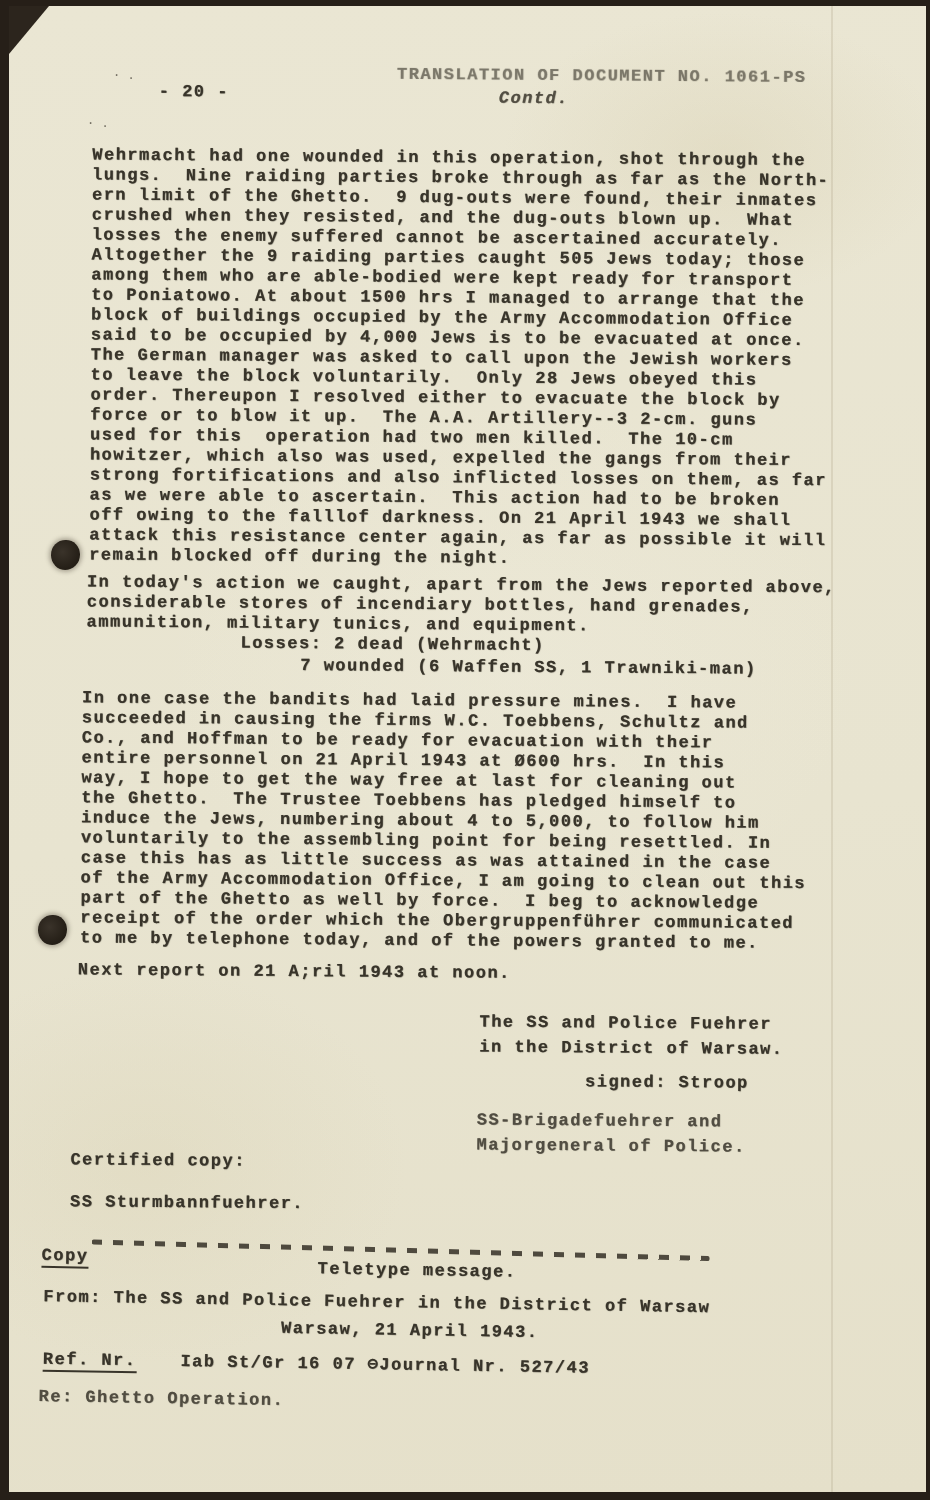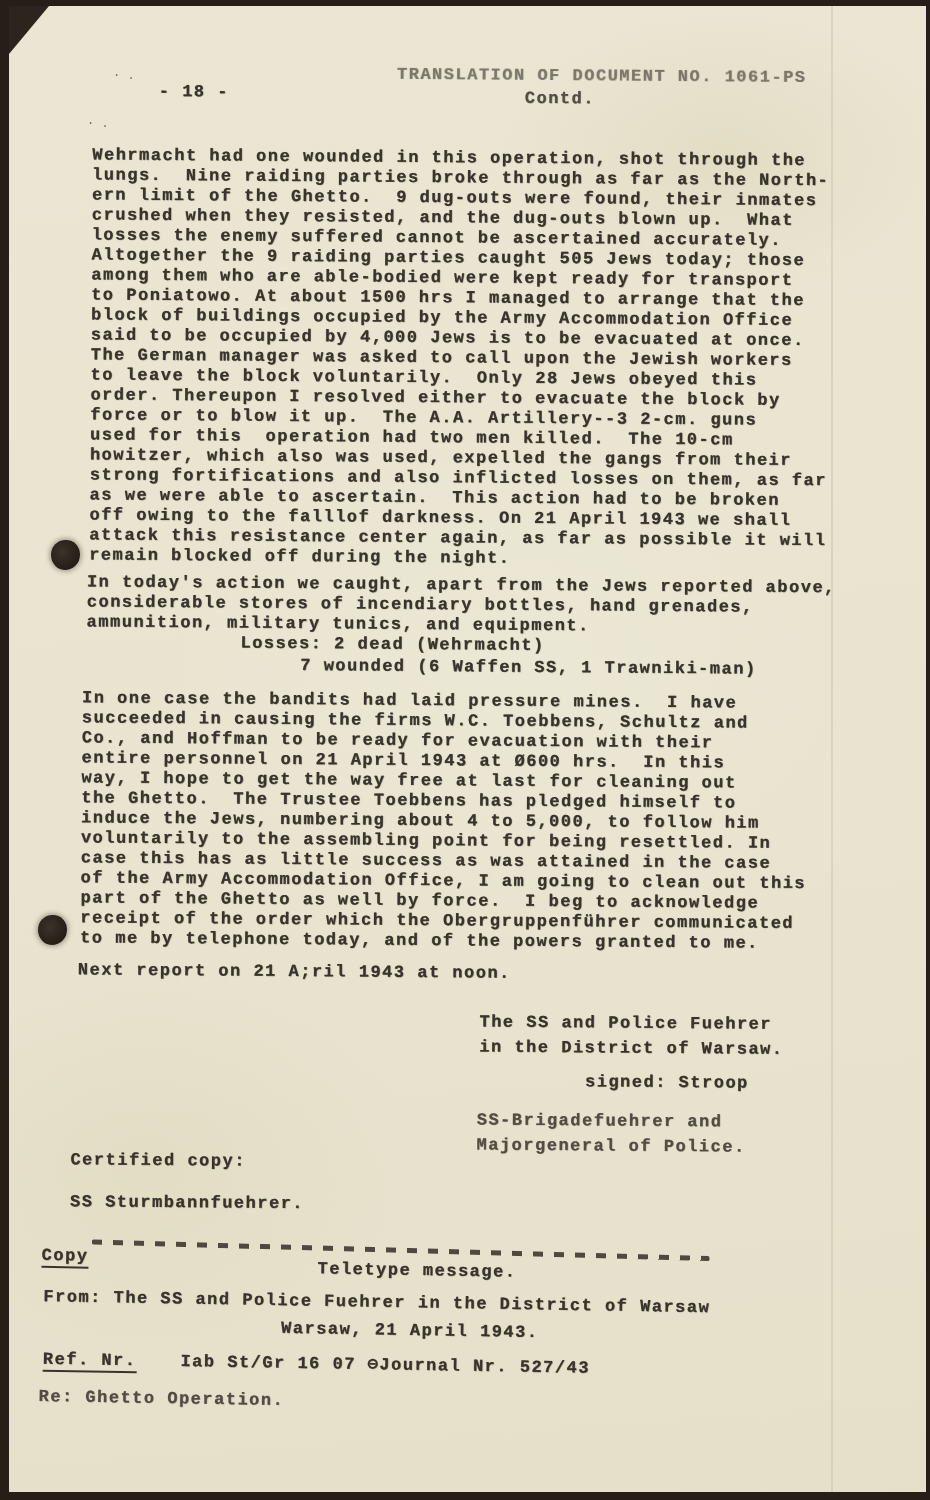--- a/index.html
+++ b/index.html
@@ -58,22 +58,22 @@
   <div class="corner-clip"></div>
   <div class="hole h1"></div>
   <div class="hole h2"></div>
   <div class="crease" style="left:822px;"></div>
   <div class="speck" style="left:104px;top:62px;">· .</div>
   <div class="speck" style="left:78px;top:110px;">· .</div>
 
   <div class="content">
 
     <div class="abs faded" style="left:388px;top:56px;">TRANSLATION OF DOCUMENT NO. 1061-PS</div>
-    <div class="abs semifade" style="left:516px;top:79px;">Contd.</div>
-    <div class="abs" style="left:150px;top:75px;">- 18 -</div>
+    <div class="abs semifade" style="left:490px;top:79px;font-style:italic;">Contd.</div>
+    <div class="abs" style="left:150px;top:75px;">- 20 -</div>
 
     <div class="abs" style="left:84px;top:139px;">Wehrmacht had one wounded in this operation, shot through the
 lungs.  Nine raiding parties broke through as far as the North-
 ern limit of the Ghetto.  9 dug-outs were found, their inmates
 crushed when they resisted, and the dug-outs blown up.  What
 losses the enemy suffered cannot be ascertained accurately.
 Altogether the 9 raiding parties caught 505 Jews today; those
 among them who are able-bodied were kept ready for transport
 to Poniatowo. At about 1500 hrs I managed to arrange that the
 block of buildings occupied by the Army Accommodation Office

